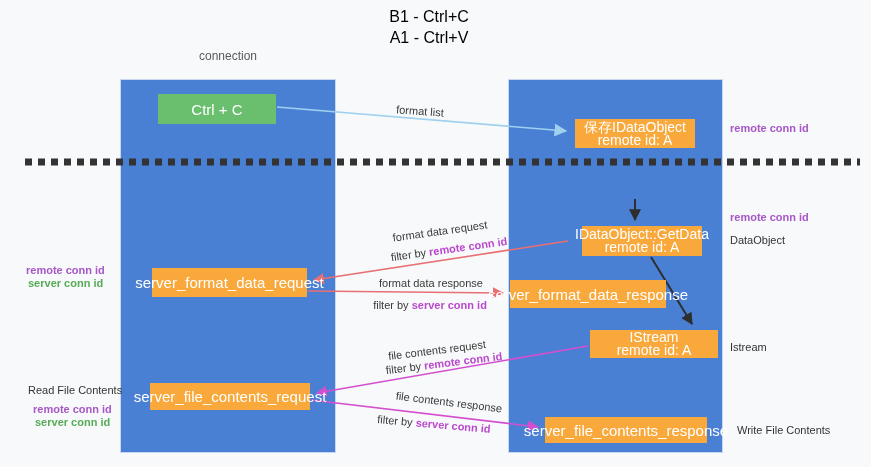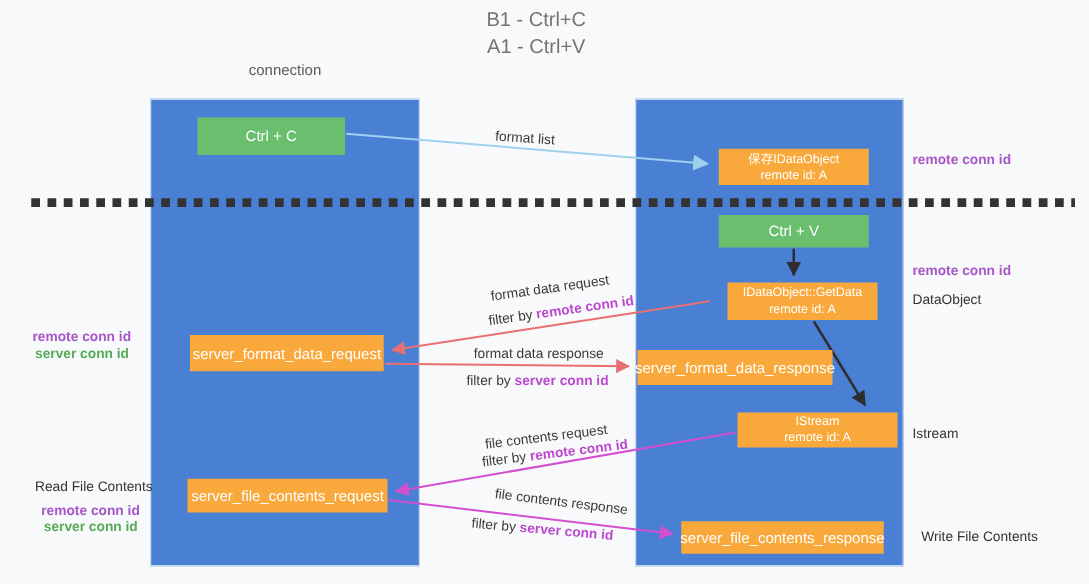--- a/index.html
+++ b/index.html
@@ -4,29 +4,29 @@
 <style>
   :root{
     --lane-blue:#4a80d4; --node-orange:#f9a83b; --node-green:#6abf6e;
     --purple:#a757c8; --green-id:#56ab56; --filter-purple:#bb49cf;
     --arrow-red:#e86f73; --arrow-magenta:#d44fd0; --arrow-lightblue:#9fd0ee; --arrow-black:#2e2e2e;
   }
   html,body{margin:0;padding:0;}
   body{font-family:"Liberation Sans",sans-serif;background:#f8f9fa;}
   #stage{position:relative;width:871px;height:467px;background:#f8f9fa;overflow:hidden;}
   .abs{position:absolute;}
-  .title{left:279px;top:6px;width:300px;text-align:center;font-size:16px;line-height:21px;color:#737373;}
+  .title{left:279px;top:6px;width:300px;text-align:center;font-size:16px;line-height:21px;color:#000000;}
   .lane-header{top:49px;text-align:center;font-size:12px;line-height:14px;color:#5a5a5a;}
   .lane{background:var(--lane-blue);border:1px solid #c8d7f0;box-sizing:border-box;}
   .node{box-sizing:border-box;display:flex;flex-direction:column;align-items:center;justify-content:center;
         color:#fff;text-align:center;}
   .node.green{background:var(--node-green);}
   .node.orange{background:var(--node-orange);}
-  .fs11{font-size:12px;}
-  .fs10{font-size:10px;line-height:13px;}
+  .fs11{font-size:15px;}
+  .fs10{font-size:14px;line-height:13px;}
   .flow-label{white-space:nowrap;font-size:11px;color:#3a3a3a;transform-origin:center;}
   .flow-label .val{font-weight:bold;color:var(--filter-purple);}
   .side{white-space:nowrap;font-size:11px;color:#333;}
   .side.purple{color:var(--purple);font-weight:bold;}
   .side.greenid{color:var(--green-id);font-weight:bold;}
   svg.overlay{position:absolute;left:0;top:0;pointer-events:none;}
 </style>
 </head>
 <body>
 
@@ -69,23 +69,20 @@
     <line x1="311" y1="400" x2="538" y2="427" stroke="var(--arrow-magenta)" stroke-width="1.6" marker-end="url(#m-mag)"></line>
   </svg>
 
   <div class="abs node green fs11" style="left:158px;top:94px;width:118px;height:30px;">
     <span>Ctrl + C</span>
   </div>
   <div class="abs node orange fs10" style="left:575px;top:119px;width:120px;height:29px;">
     <span>保存IDataObject</span>
     <span>remote id: A</span>
   </div>
-  <div class="abs node green fs11" style="left:575px;top:172px;width:120px;height:26px;">
-    <span>Ctrl + V</span>
-  </div>
   <div class="abs node orange fs10" style="left:570px;top:226px;width:120px;height:30px;margin-left:12px;">
     <span>IDataObject::GetData</span>
     <span>remote id: A</span>
   </div>
   <div class="abs node orange fs11" style="left:152px;top:268px;width:155px;height:29px;">
     <span>server_format_data_request</span>
   </div>
   <div class="abs node orange fs11" style="left:510px;top:280px;width:156px;height:28px;">
     <span>server_format_data_response</span>
   </div>

